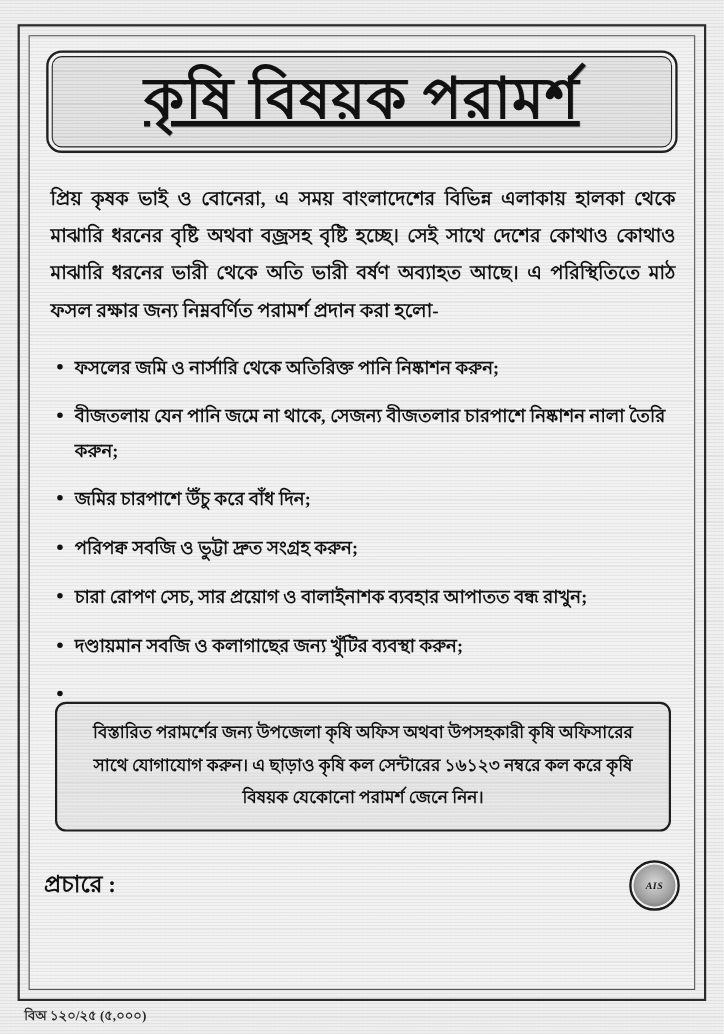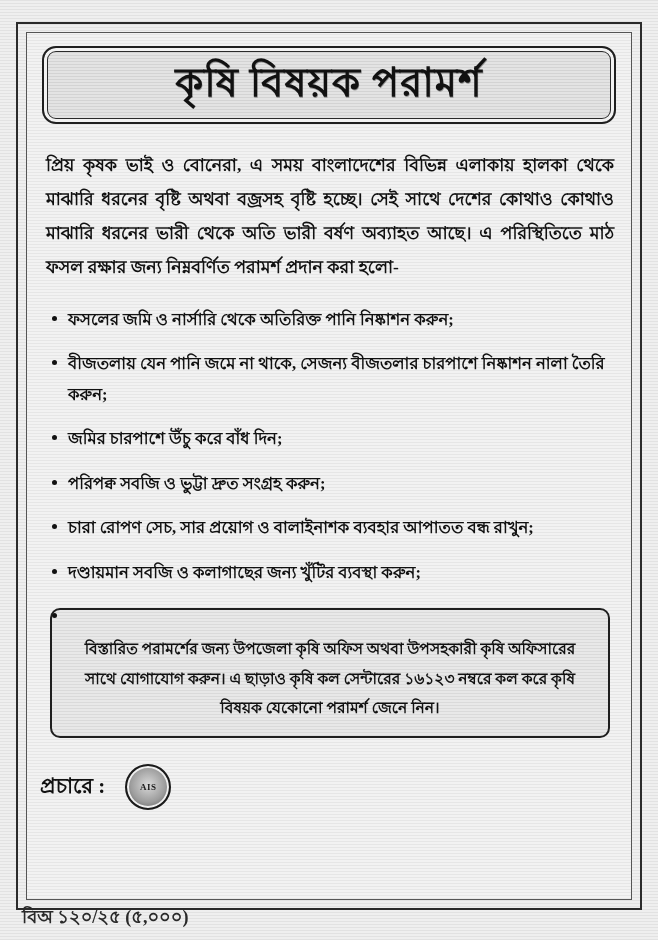--- a/index.html
+++ b/index.html
@@ -64,26 +64,27 @@
     border-radius: 14px;
     background:
       repeating-linear-gradient(0deg, rgba(0,0,0,0.07) 0px, rgba(0,0,0,0.07) 1px, rgba(255,255,255,0) 1px, rgba(255,255,255,0) 3px),
       #e3e3e3;
     box-shadow: inset 0 0 0 3px #f2f2f2, inset 0 0 0 4px #2a2a2a;
     padding: 10px 6px 14px 6px;
     text-align: center;
   }
   .title-text {
     font-family: "Liberation Serif", serif;
-    font-size: 40px;
+    font-size: 52px;
     font-weight: bold;
     color: #111;
     letter-spacing: 1px;
     line-height: 1.25;
     text-shadow: 0.5px 0.5px 0 rgba(0,0,0,0.35);
+    text-decoration: underline;
   }
 
   
   .intro {
     margin: 24px 10px 0 12px;
     font-family: "Liberation Serif", serif;
     font-size: 17.5px;
     line-height: 1.95;
     color: #111;
     text-align: justify;
@@ -112,54 +113,55 @@
     left: 2px;
     top: 11px;
     width: 5px;
     height: 5px;
     background: #111;
     border-radius: 50%;
   }
 
   
   .note-box {
-    margin: 20px 14px 0 16px;
+    margin: 35px 14px 0 16px;
     border: 2px solid #1f1f1f;
     border-radius: 10px;
     background:
       repeating-linear-gradient(0deg, rgba(0,0,0,0.06) 0px, rgba(0,0,0,0.06) 1px, rgba(255,255,255,0) 1px, rgba(255,255,255,0) 3px),
       #e8e8e8;
-    padding: 24px 18px 14px 18px;
+    padding: 12px 18px 14px 18px;
     text-align: center;
     font-family: "Liberation Serif", serif;
     font-size: 15.5px;
     line-height: 1.9;
     font-weight: bold;
     color: #111;
   }
 
   
   .branding {
     display: flex;
     align-items: center;
-    justify-content: flex-start;
+    justify-content: space-between;
     gap: 20px;
     margin: 26px 6px 0 6px;
   }
   .promoter-label {
     font-family: "Liberation Serif", serif;
     font-size: 21px;
     font-weight: bold;
     color: #111;
     white-space: nowrap;
   }
   .org {
     display: flex;
     align-items: center;
     gap: 10px;
+    font-style: italic;
   }
   .org-logo {
     width: 42px;
     height: 42px;
     border-radius: 50%;
     border: 2px solid #1a1a1a;
     background:
       radial-gradient(circle at 50% 45%, #d8d8d8 0%, #9d9d9d 55%, #4a4a4a 100%);
     display: flex;
     align-items: center;
@@ -192,21 +194,21 @@
     color: #111;
     letter-spacing: 0.3px;
   }
 
   
   .bottom-code {
     position: absolute;
     left: 22px;
     bottom: 6px;
     font-family: "Liberation Serif", serif;
-    font-size: 18px;
+    font-size: 12px;
     color: #2a2a2a;
     font-weight: bold;
   }
 
   
   .speckle {
     position: absolute;
     inset: 0;
     pointer-events: none;
     background-image:

